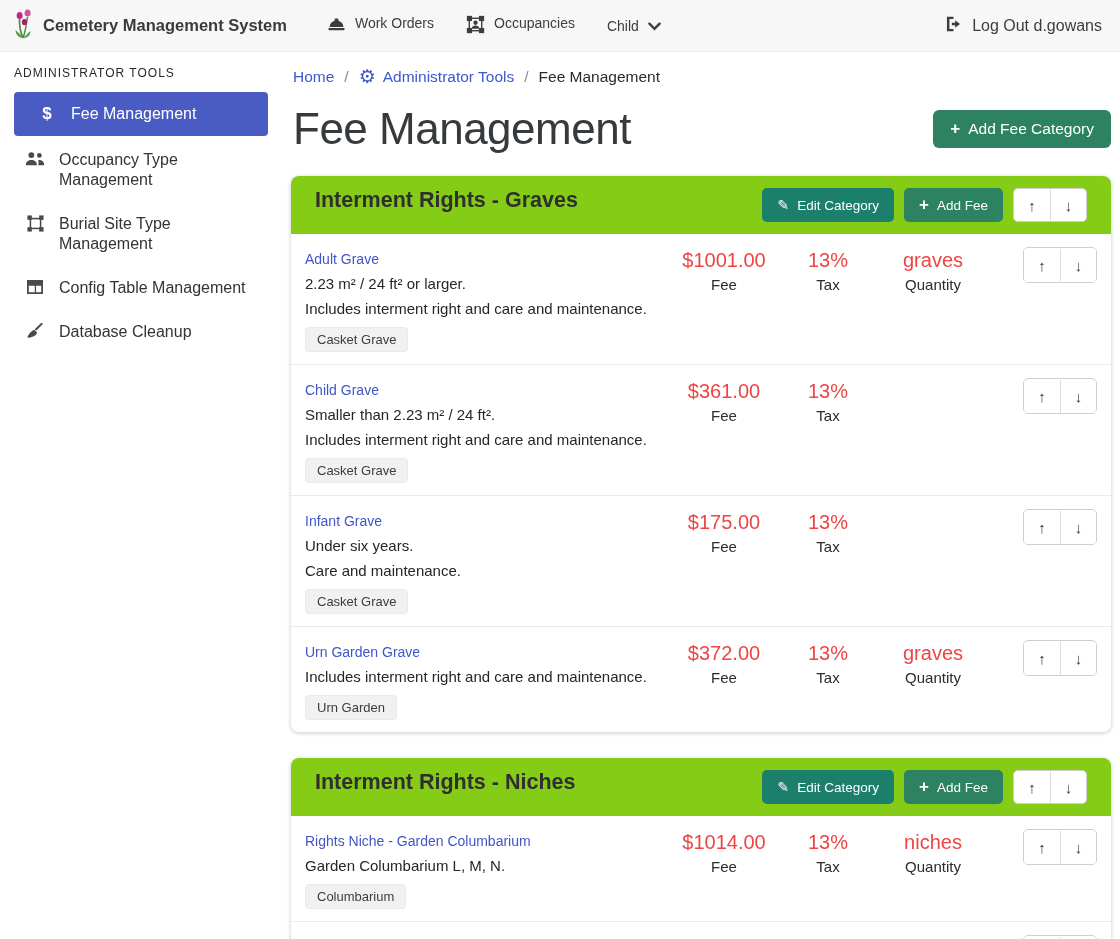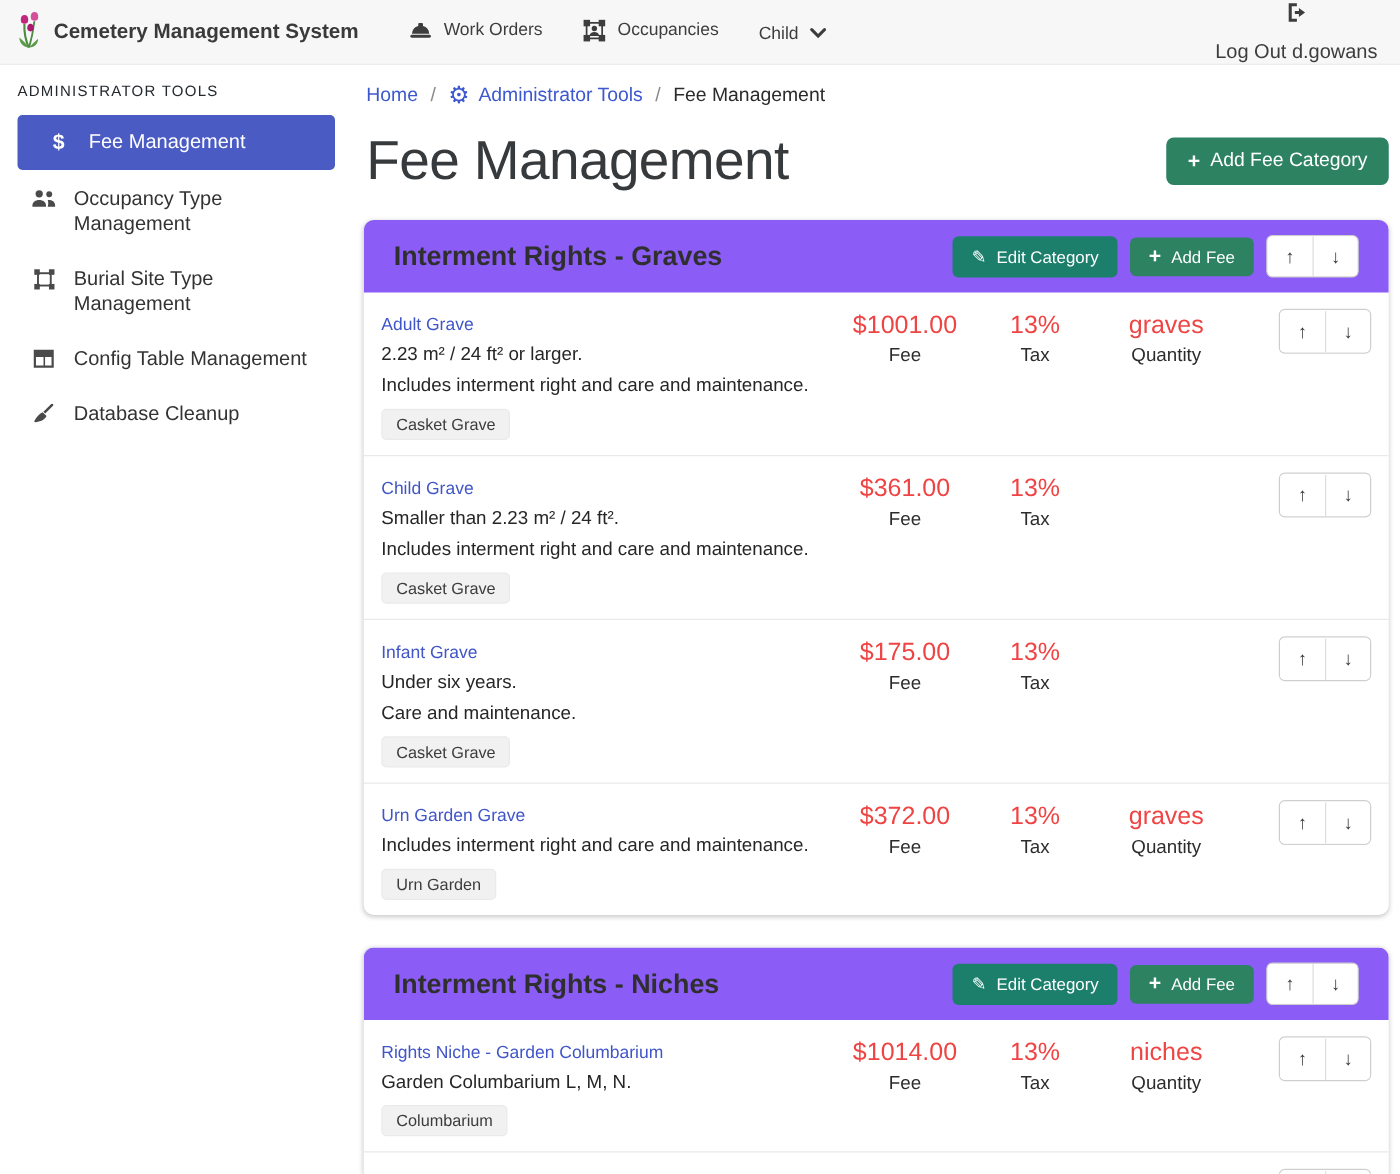--- a/index.html
+++ b/index.html
@@ -14,21 +14,21 @@
     display:flex; align-items:center; padding:0 18px 0 12px; gap:4px;
   }
   .brand { display:flex; align-items:center; gap:8px; margin-right:22px; cursor:pointer; }
   .brand-label { font-size:16.5px; font-weight:bold; color:#3a3a3a; }
   .nav-item {
     display:flex; align-items:flex-start; gap:9px; padding:8px 14px;
     color:#3d3d3d; font-size:14px; cursor:pointer; white-space:nowrap;
   }
   .nav-item svg { flex:none; }
   .nav-spacer { flex:1; }
-  .nav-right { display:flex; align-items:center; gap:9px; color:#3d3d3d; font-size:16px; cursor:pointer;flex-direction:column; }
+  .nav-right { display:flex; align-items:center; gap:9px; color:#3d3d3d; font-size:16px; cursor:pointer; }
   
   .layout { display:flex; align-items:flex-start; }
   
   .sidebar { width:280px; flex:none; padding:12px 12px 20px 14px; }
   .sidebar-title { font-size:12px; letter-spacing:1px; color:#24292e; margin:2px 0 12px 0; font-weight:400; }
   .side-item {
     display:flex; align-items:flex-start; gap:13px; padding:10px 10px 10px 10px;
     border-radius:4px; color:#333; font-size:16px; line-height:20px; cursor:pointer; margin-bottom:4px;
   }
   .side-item .s-icon { width:22px; flex:none; display:flex; justify-content:center; color:#4a4a4a; padding-top:1px; }
@@ -48,21 +48,21 @@
   .btn { border:none; cursor:pointer; color:#fff; display:inline-flex; align-items:center; gap:8px;
          font-family:inherit; border-radius:5px; }
   .btn-add-category { background:#2d8262; font-size:15.5px; padding:10px 17px; border-radius:6px; }
   .btn-plus { font-size:17px; font-weight:bold; line-height:14px; }
   
   .card {
     background:#fff; border-radius:8px; margin:0 0 26px 0;
     box-shadow:0 1px 4px rgba(0,0,0,0.22); overflow:hidden;
   }
   .card-header {
-    background:#8b5cf6; display:flex; align-items:center; padding:12px 24px; gap:10px;
+    background:#84cc16; display:flex; padding:12px 24px; gap:10px;
   }
   .card-title { flex:1; font-size:21.5px; font-weight:600; color:#2f2f2f; }
   .btn-edit { background:#1b7f6c; font-size:13.5px; padding:8px 15px; }
   .btn-addfee { background:#2d8262; font-size:13.5px; padding:8px 15px; }
   .pencil-glyph { font-size:14px; }
   .arrow-group { display:inline-flex; border:1px solid #cfcfcf; border-radius:5px; overflow:hidden; background:#fff; }
   .arrow-btn {
     background:#fff; border:none; cursor:pointer; width:36px; height:32px;
     font-size:15px; color:#3a3a3a; font-family:inherit;
   }

